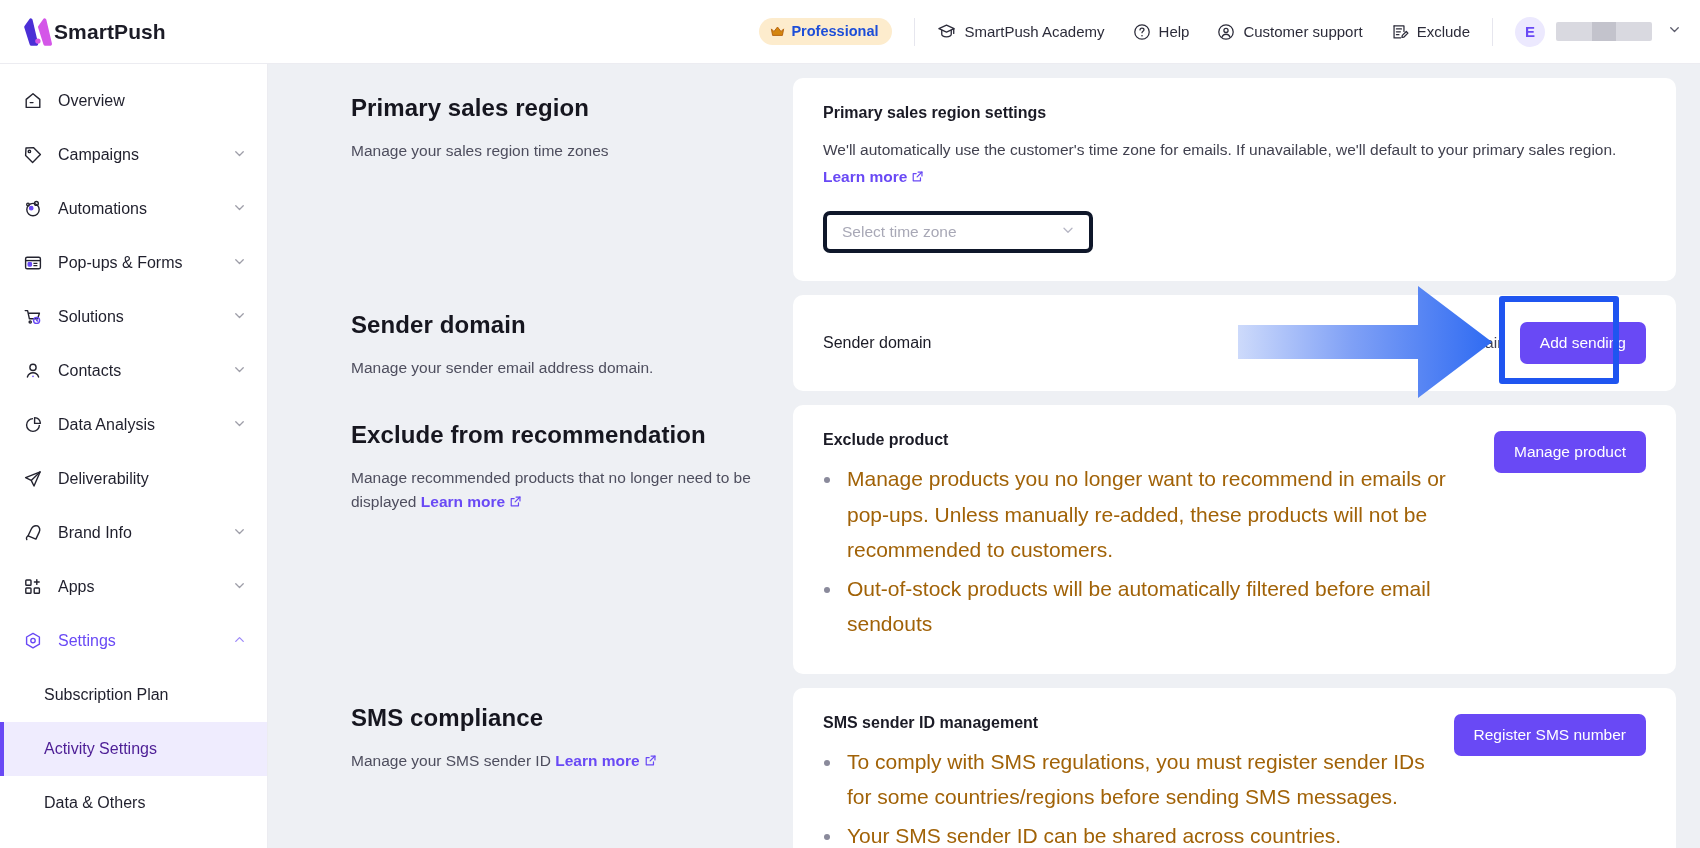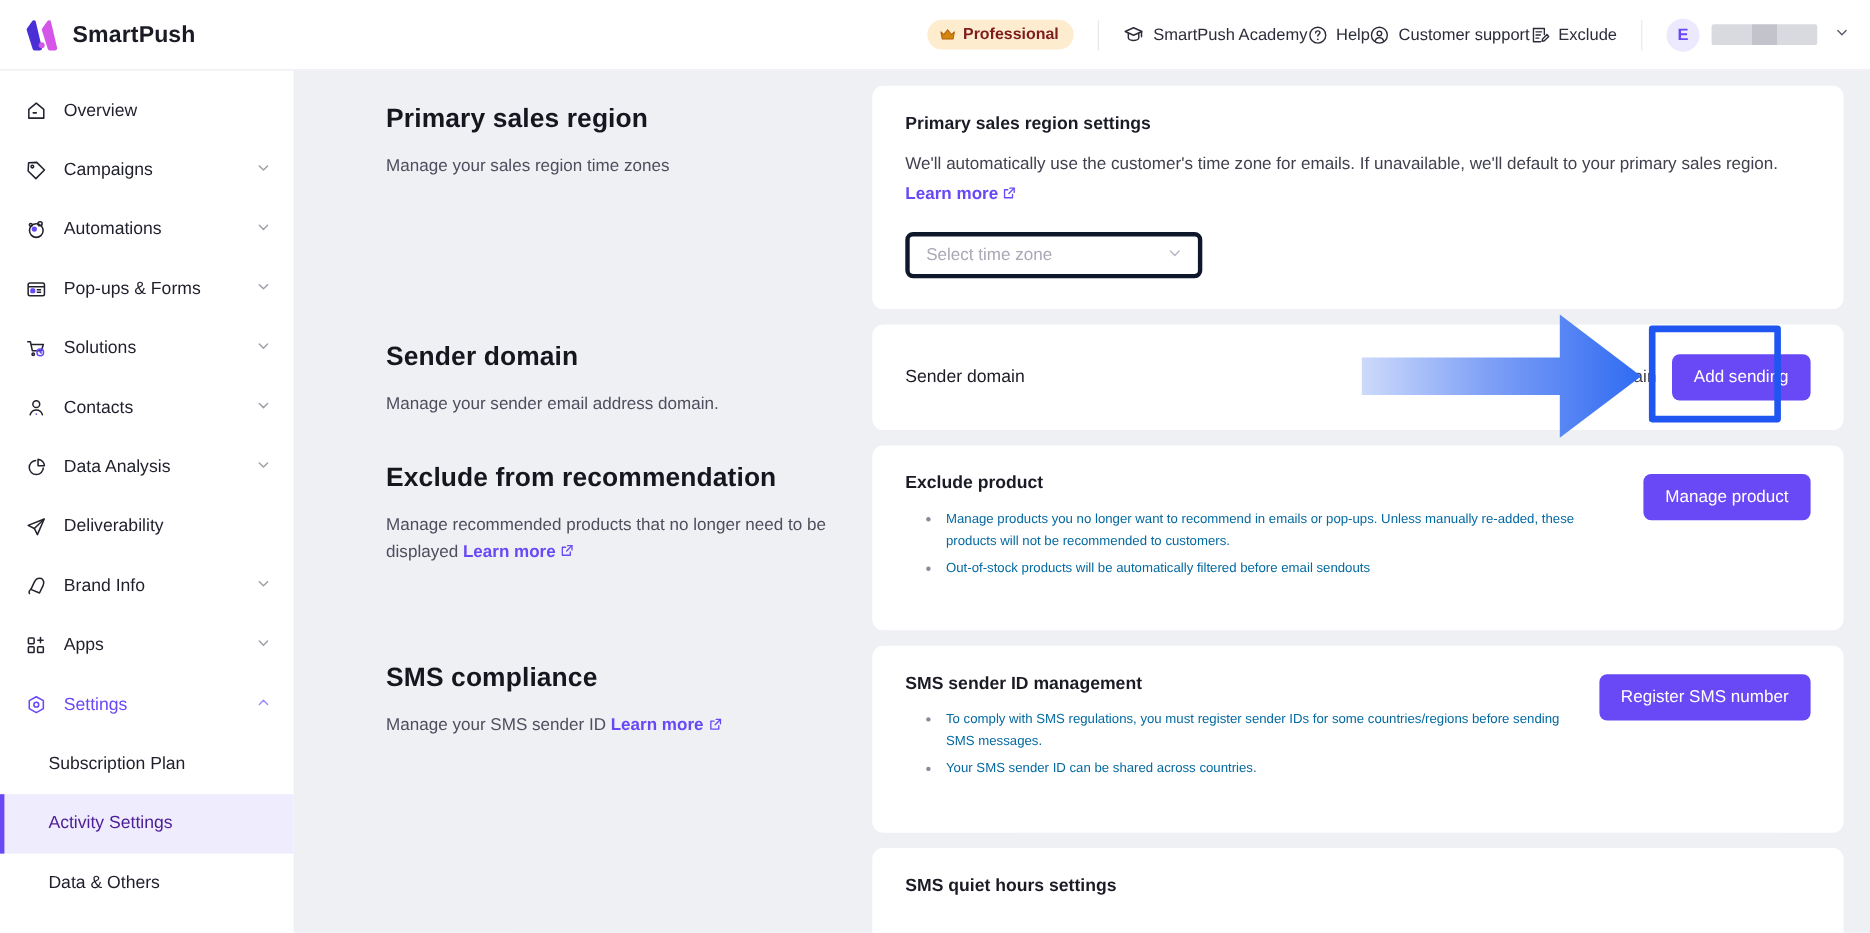--- a/index.html
+++ b/index.html
@@ -13,37 +13,37 @@
 
   
   .topbar {
     position: absolute; top: 0; left: 0;
     width: 1700px; height: 64px;
     background: #ffffff;
     border-bottom: 1px solid #ececf1;
     display: flex; align-items: center;
     z-index: 5;
   }
-  .brand { display: flex; align-items: center; gap: 12px; padding-left: 22px; width: 268px; }
+  .brand { display: flex; align-items: center; gap: 0; padding-left: 22px; width: 268px; }
   .brand-logo { width: 32px; height: 30px; display:block; }
   .brand-name { font-size: 21px; font-weight: 700; letter-spacing: .1px; color:#1b1b26; }
 
   .topbar-spacer { flex: 1; }
 
   .plan-badge {
     display: inline-flex; align-items: center; gap: 6px;
-    background: #fdeccd; color: #7f1d1d;
+    background: #fdeccd; color: #1d4ed8;
     border-radius: 999px; padding: 5px 14px 6px 11px;
     font-size: 14.5px; font-weight: 600;
   }
   .crown { width: 15px; height: 13px; display: block; }
 
   .divider-v { width: 1px; height: 28px; background: #e6e6ee; margin: 0 22px; }
 
-  .topnav { display: flex; align-items: center; }
+  .topnav { display: flex; align-items: center; gap: 28px; }
   .topnav-item {
     display: flex; align-items: center; gap: 8px;
     font-size: 15px; color: #2c2c3a; cursor: pointer; white-space: nowrap;
   }
   .topnav-item svg { display: block; }
 
   .account { display: flex; align-items: center; gap: 11px; padding-right: 18px; }
   .avatar {
     width: 30px; height: 30px; border-radius: 50%;
     background: #ece9fe; color: #6949f5;
@@ -138,22 +138,22 @@
   .btn-primary {
     background: #6949f5; color: #ffffff;
     border: none; border-radius: 7px;
     height: 42px; padding: 0 20px;
     font-size: 15.5px; font-family: inherit;
     cursor: pointer; white-space: nowrap;
   }
 
   ul.bullets { margin: 12px 0 0 0; padding-left: 20px; }
   ul.bullets li {
-    font-size: 12px; line-height: 1.68; color: #0369a1;
-    margin-bottom: 4px; padding-left: 4px; margin-left: 13px;
+    font-size: 21px; line-height: 1.68; color: #a16207;
+    margin-bottom: 4px; padding-left: 4px;
   }
   ul.bullets li::marker { color: #8a8a9b; }
 
   
   .card.sender { padding: 0 30px; height: 96px; display: flex; align-items: center; justify-content: space-between; }
   .sender-label { font-size: 16px; color: #1b1b26; }
   .sender-right { display: flex; align-items: center; gap: 14px; }
   .sender-value { font-size: 15.5px; color: #41414f; }
 
   

